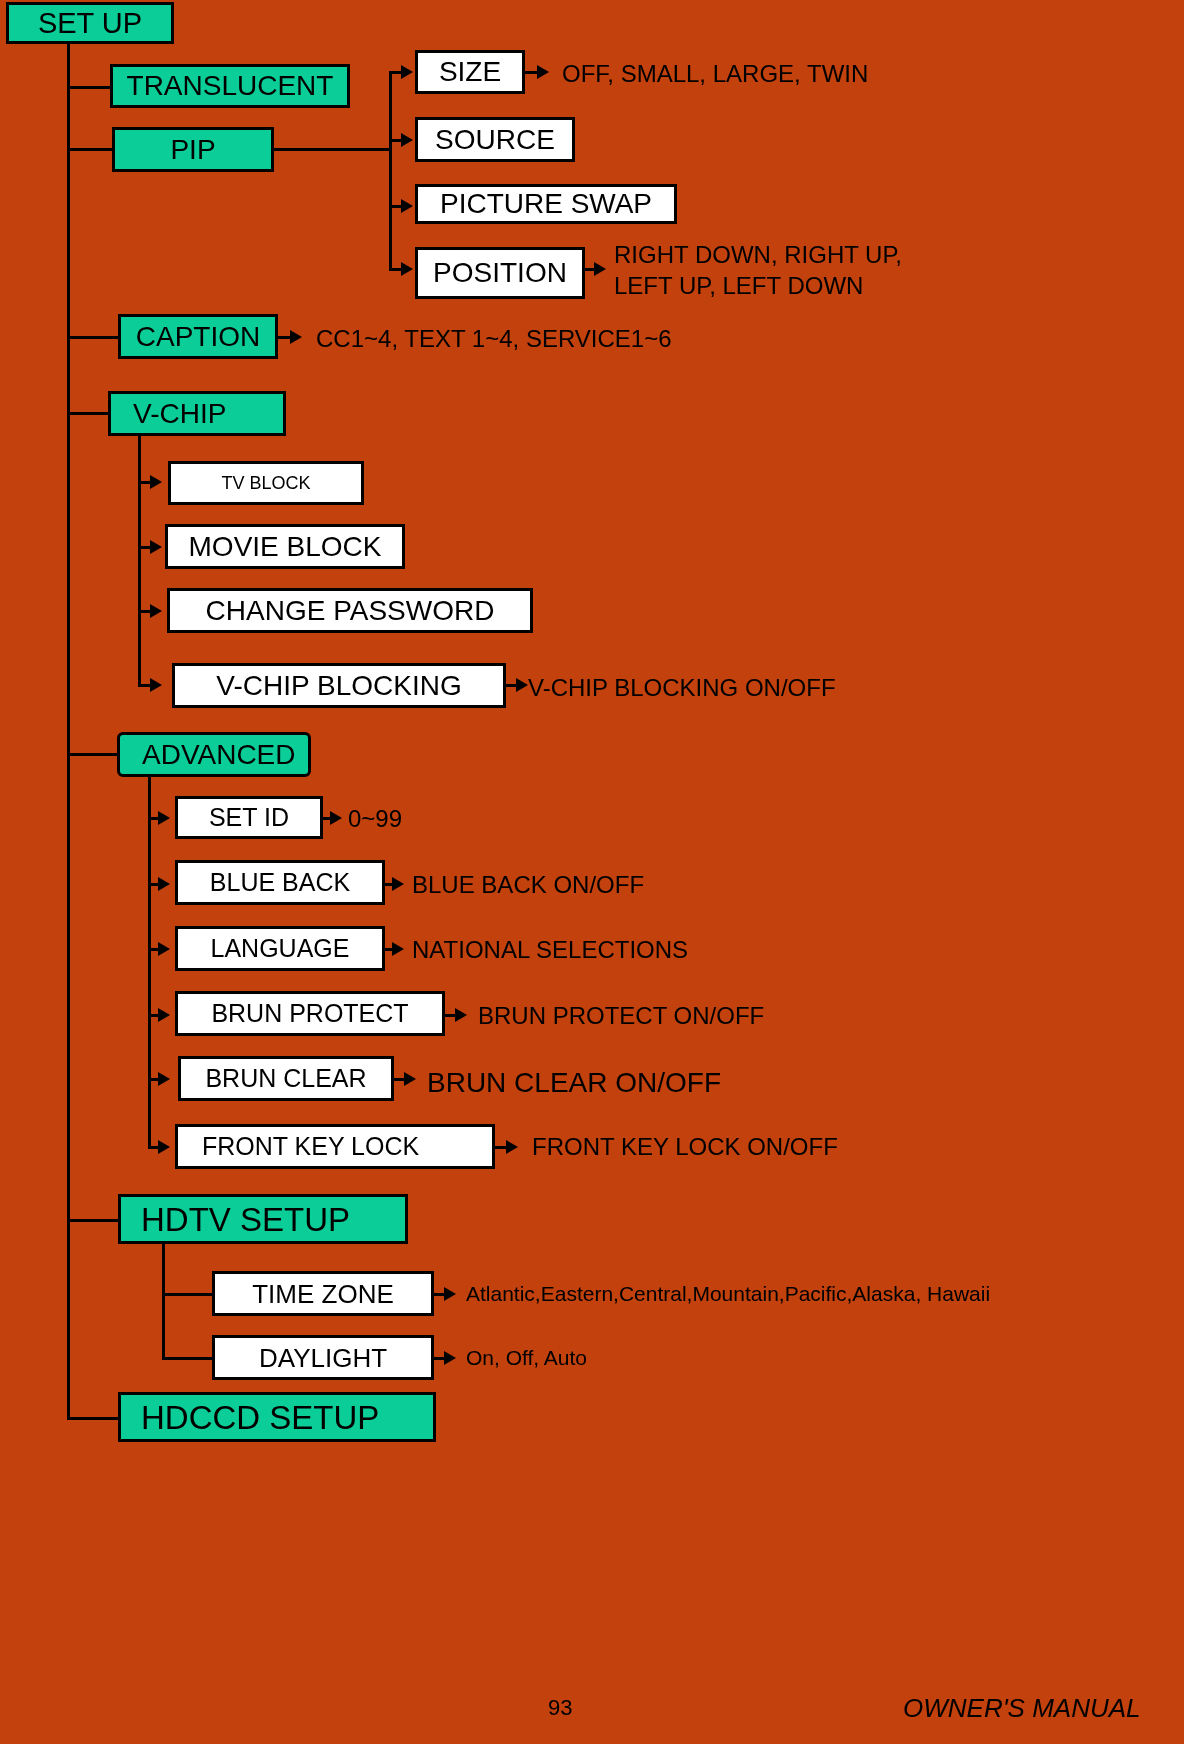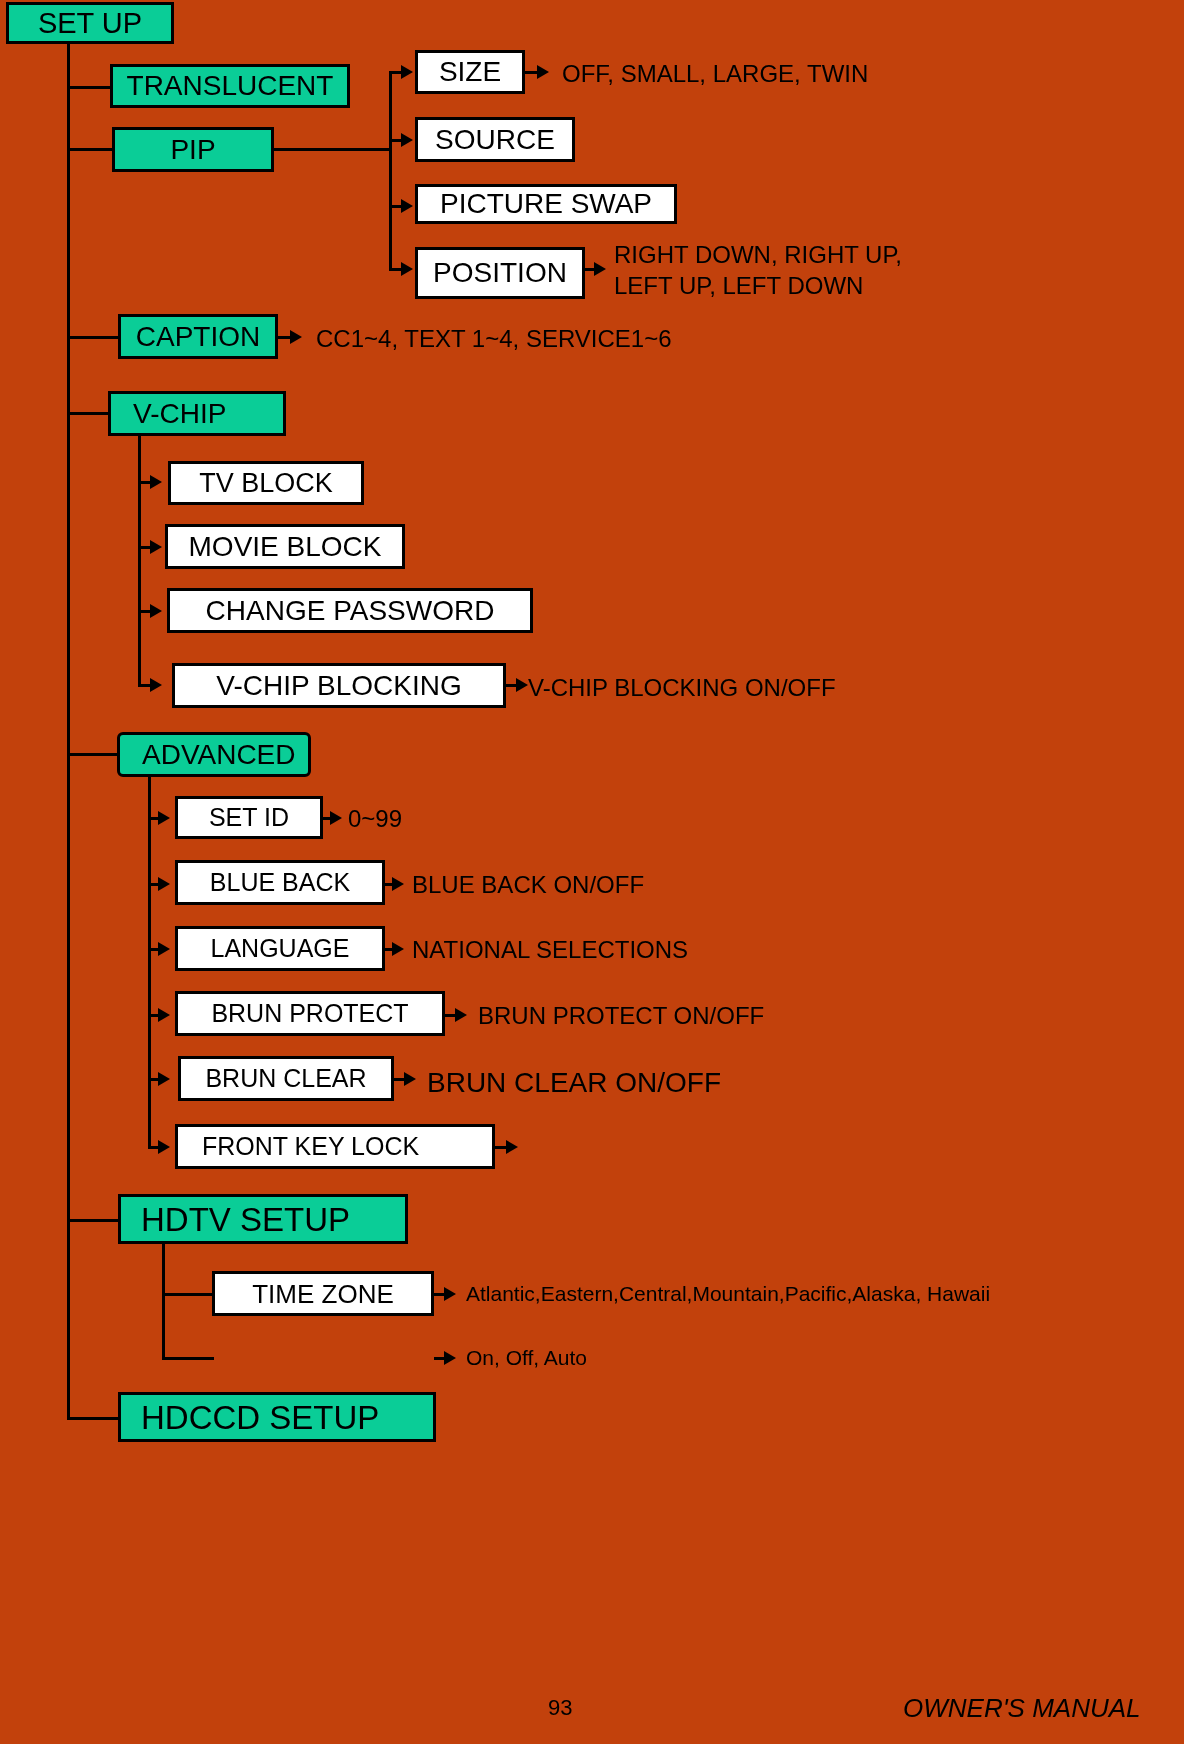--- a/index.html
+++ b/index.html
@@ -139,21 +139,21 @@
 
   <div class="h-line" style="left:67px; top:412px; width:45px;"></div>
   <div class="node green" style="left:108px; top:391px; width:178px; height:45px; font-size:28px; justify-content:flex-start; padding-left:16px;">
     <span class="lbl">V-CHIP</span>
   </div>
 
   <div class="v-line" style="left:138px; top:436px; height:250px;"></div>
 
   <div class="h-line" style="left:138px; top:481px; width:16px;"></div>
   <div class="arrow" style="left:150px; top:475px;"></div>
-  <div class="node" style="left:168px; top:461px; width:196px; height:44px; font-size:27px;">
+  <div class="node" style="left:168px; top:461px; width:196px; height:44px; font-size:18px;">
     <span class="lbl">TV BLOCK</span>
   </div>
 
   <div class="h-line" style="left:138px; top:546px; width:16px;"></div>
   <div class="arrow" style="left:150px; top:540px;"></div>
   <div class="node" style="left:165px; top:524px; width:240px; height:45px; font-size:28px;">
     <span class="lbl">MOVIE BLOCK</span>
   </div>
 
   <div class="h-line" style="left:138px; top:610px; width:16px;"></div>
@@ -223,37 +223,41 @@
   <div class="arrow" style="left:404px; top:1072px;"></div>
   <div class="opt" style="left:427px; top:1066px; font-size:28px;">BRUN CLEAR ON/OFF</div>
 
   <div class="h-line" style="left:148px; top:1146px; width:14px;"></div>
   <div class="arrow" style="left:158px; top:1140px;"></div>
   <div class="node" style="left:175px; top:1124px; width:320px; height:45px; font-size:25px; justify-content:flex-start; padding-left:18px;">
     <span class="lbl">FRONT KEY LOCK</span>
   </div>
   <div class="h-line" style="left:495px; top:1146px; width:14px;"></div>
   <div class="arrow" style="left:506px; top:1140px;"></div>
+  <div class="opt" style="left:532px; top:1133px; font-size:24px;">FRONT KEY LOCK ON/OFF</div>
 
   <div class="h-line" style="left:67px; top:1219px; width:55px;"></div>
   <div class="node green" style="left:118px; top:1194px; width:290px; height:50px; font-size:33px; justify-content:flex-start; padding-left:14px;">
     <span class="lbl">HDTV SETUP</span>
   </div>
 
   <div class="v-line" style="left:162px; top:1244px; height:115px;"></div>
 
   <div class="h-line" style="left:162px; top:1293px; width:52px;"></div>
   <div class="node" style="left:212px; top:1271px; width:222px; height:45px; font-size:26px;">
     <span class="lbl">TIME ZONE</span>
   </div>
   <div class="h-line" style="left:434px; top:1293px; width:12px;"></div>
   <div class="arrow" style="left:444px; top:1287px;"></div>
   <div class="opt" style="left:466px; top:1282px; font-size:21px;">Atlantic,Eastern,Central,Mountain,Pacific,Alaska, Hawaii</div>
 
   <div class="h-line" style="left:162px; top:1357px; width:52px;"></div>
+  <div class="node" style="left:212px; top:1335px; width:222px; height:45px; font-size:26px;">
+    <span class="lbl">DAYLIGHT</span>
+  </div>
   <div class="h-line" style="left:434px; top:1357px; width:12px;"></div>
   <div class="arrow" style="left:444px; top:1351px;"></div>
   <div class="opt" style="left:466px; top:1346px; font-size:21px;">On, Off, Auto</div>
 
   <div class="h-line" style="left:67px; top:1417px; width:55px;"></div>
   <div class="node green" style="left:118px; top:1392px; width:318px; height:50px; font-size:33px; justify-content:flex-start; padding-left:14px;">
     <span class="lbl">HDCCD SETUP</span>
   </div>
 
   <div class="footer-text" style="left:548px; top:1695px; font-size:22px;">93</div>

